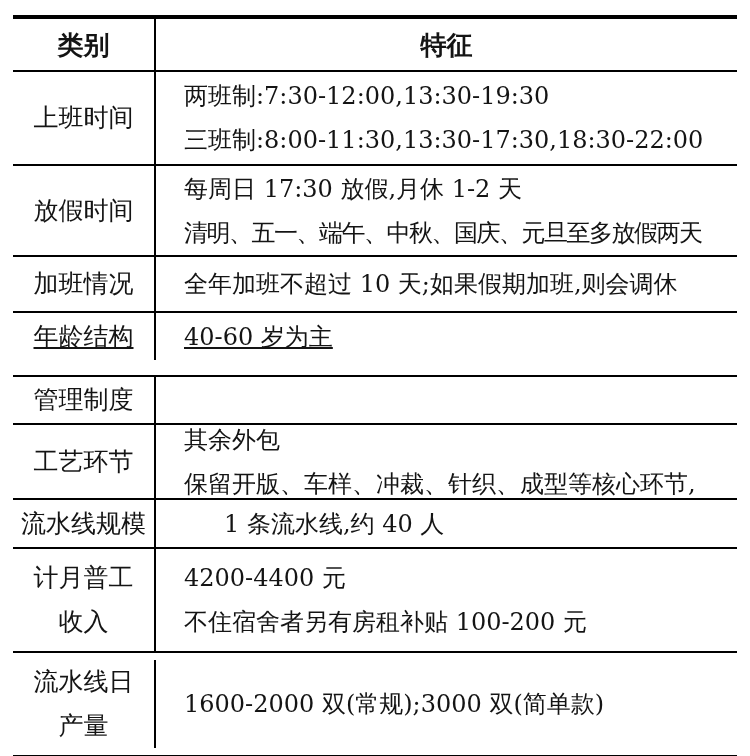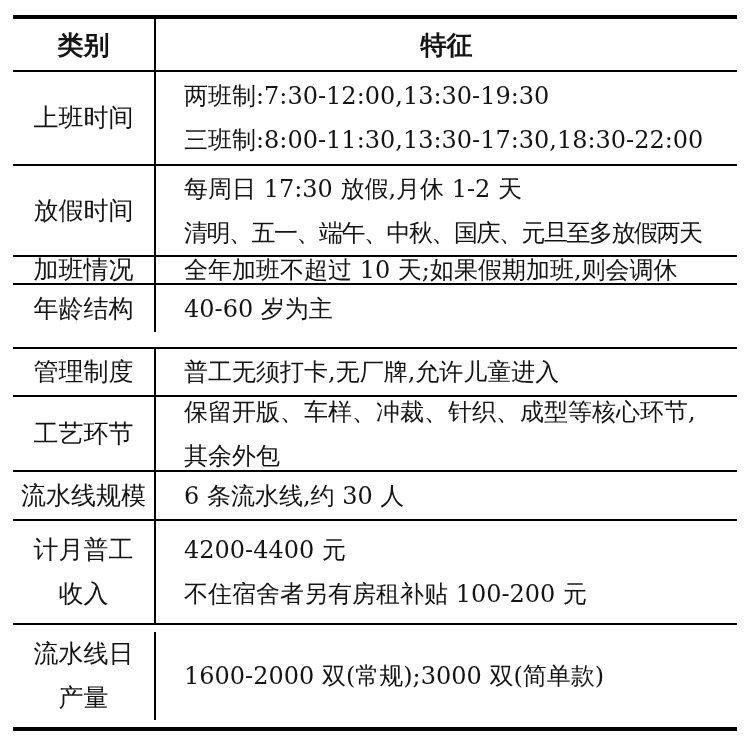--- a/index.html
+++ b/index.html
@@ -54,25 +54,25 @@
   }
   .header-row .cell-content {
     align-items: center;
     padding-left: 0;
     text-align: right;
   }
   
   .h-header { height: 51px; }
   .h-r0 { height: 94px; }
   .h-r1 { height: 91px; }
-  .h-r2 { height: 28px; }
-  .h-r3 { height: 49px; }
+  .h-r2 { height: 56px; }
+  .h-r3 { height: 49px; text-decoration: underline; }
   .h-r4 { height: 48px; margin-top: 15px; }
   .h-r5 { height: 75px; }
-  .h-r6 { height: 49px; }
+  .h-r6 { height: 49px; gap: 40px; }
   .h-r7 { height: 104px; }
   .h-r8 { height: 104px; align-items: center; }
 </style>
 </head>
 <body>
 
 <div class="page">
   <div class="doc-table">
 
     <div class="row header-row h-header">
@@ -119,41 +119,38 @@
       </div>
       <div class="cell-content">
         <div class="line">40-60 岁为主</div>
       </div>
     </div>
 
     <div class="row h-r4">
       <div class="cell-label">
         <span>管理制度</span>
       </div>
-      <div class="cell-content">
-        <div class="line">普工无须打卡,无厂牌,允许儿童进入</div>
-      </div>
     </div>
 
     <div class="row h-r5">
       <div class="cell-label">
         <span>工艺环节</span>
       </div>
       <div class="cell-content">
+        <div class="line">其余外包</div>
         <div class="line">保留开版、车样、冲裁、针织、成型等核心环节,</div>
-        <div class="line">其余外包</div>
       </div>
     </div>
 
     <div class="row h-r6">
       <div class="cell-label">
         <span>流水线规模</span>
       </div>
       <div class="cell-content">
-        <div class="line">6 条流水线,约 30 人</div>
+        <div class="line">1 条流水线,约 40 人</div>
       </div>
     </div>
 
     <div class="row h-r7">
       <div class="cell-label">
         <span>计月普工</span>
         <span>收入</span>
       </div>
       <div class="cell-content">
         <div class="line">4200-4400 元</div>

